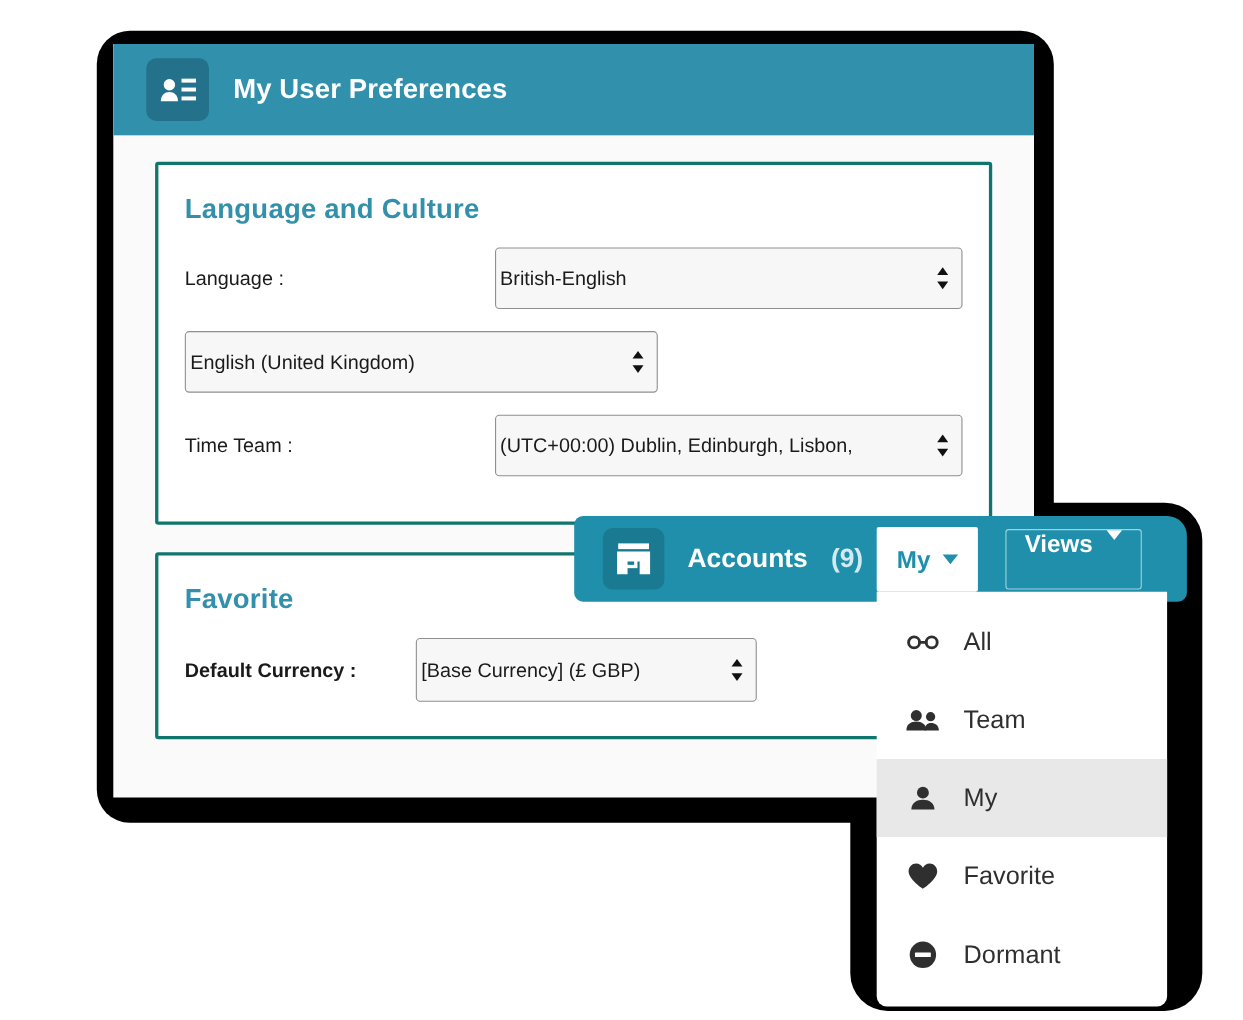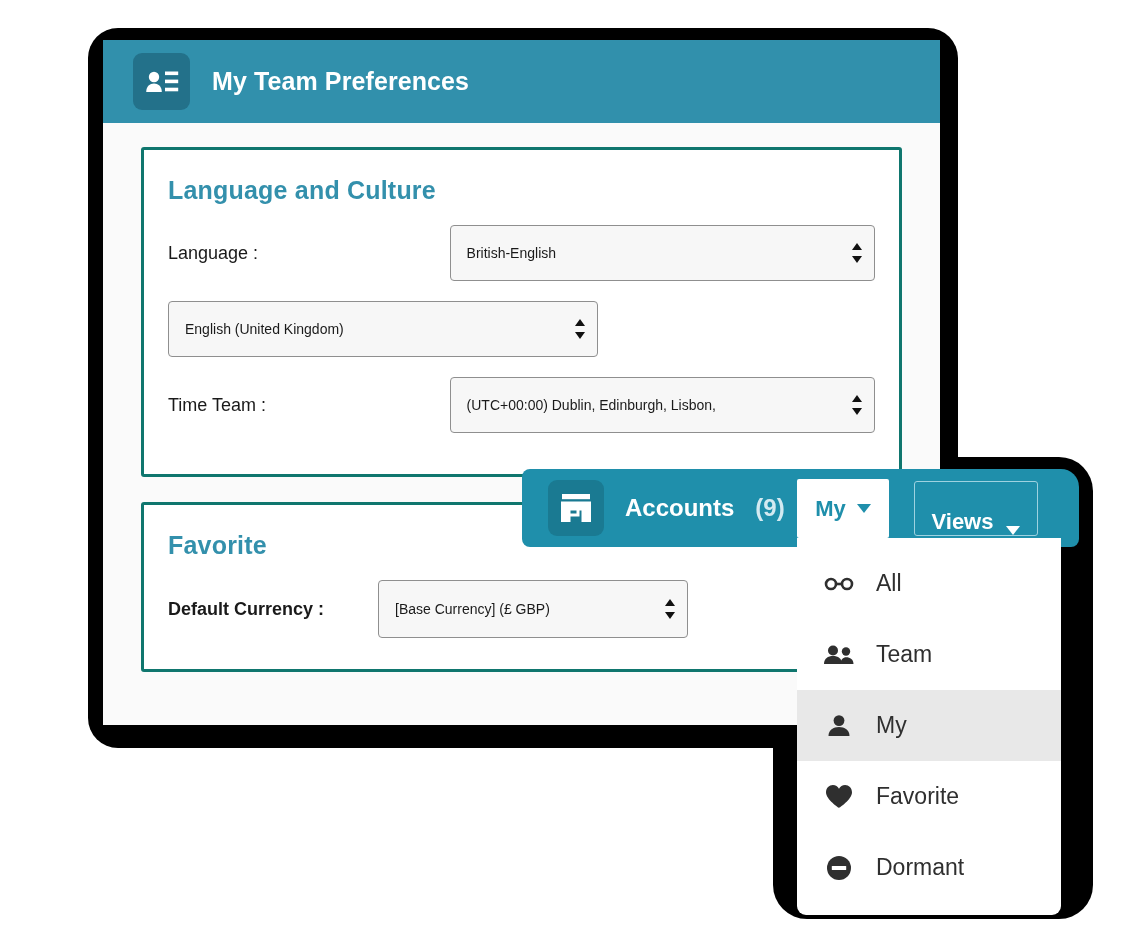--- a/index.html
+++ b/index.html
@@ -107,23 +107,23 @@
   #panel-financial .form-label { width: 210px; font-weight: bold; }
 
   .select-box {
     position: relative;
     background: #f7f7f7;
     border: 1px solid #8f8f8f;
     border-radius: 4px;
     height: 56px;
     display: flex;
     align-items: center;
-    padding: 0 34px 0 16px;
-    box-sizing: border-box;
-    font-size: 14px;
+    padding: 0 34px 0 4px;
+    box-sizing: border-box;
+    font-size: 18px;
     color: #1a1a1a;
     overflow: hidden;
     white-space: nowrap;
   }
   .select-lang { width: 430px; }
   .select-currency { width: 310px; height: 58px; }
 
   .stepper {
     position: absolute;
     right: 12px;
@@ -204,21 +204,21 @@
     left: 392px;
     top: 12px;
     width: 124px;
     height: 55px;
     border: 1px solid #9ed2e0;
     border-radius: 3px;
     color: #ffffff;
     font-size: 22px;
     font-weight: bold;
     display: flex;
-    align-items: flex-end;
+    align-items: flex-start;
     justify-content: center;
     gap: 13px;
     box-sizing: border-box;
   }
   .caret {
     width: 0; height: 0;
     border-left: 7px solid transparent;
     border-right: 7px solid transparent;
     border-top: 9px solid currentColor;
   }
@@ -266,21 +266,21 @@
   <div id="prefs-header">
     <div class="header-icon-box">
       <svg width="34" height="28" viewBox="0 0 34 28" aria-hidden="true">
         <circle cx="9" cy="9" r="5.2" fill="#ffffff"></circle>
         <path d="M1.2 24 C1.2 18.4 5 15.6 9 15.6 C13 15.6 16.8 18.4 16.8 24 Z" fill="#ffffff"></path>
         <rect x="20" y="3.5" width="13.2" height="3.6" fill="#ffffff"></rect>
         <rect x="20" y="11.6" width="13.2" height="3.6" fill="#ffffff"></rect>
         <rect x="20" y="19.7" width="13.2" height="3.6" fill="#ffffff"></rect>
       </svg>
     </div>
-    <div id="prefs-title">My Team Preferences</div>
+    <div id="prefs-title">My User Preferences</div>
   </div>
 
   <div id="prefs-body">
 
     <div class="panel" id="panel-language">
       <div class="section-title">Language and Culture</div>
 
       <div class="form-row">
         <div class="form-label">Language :</div>
         <div class="select-box select-lang">

